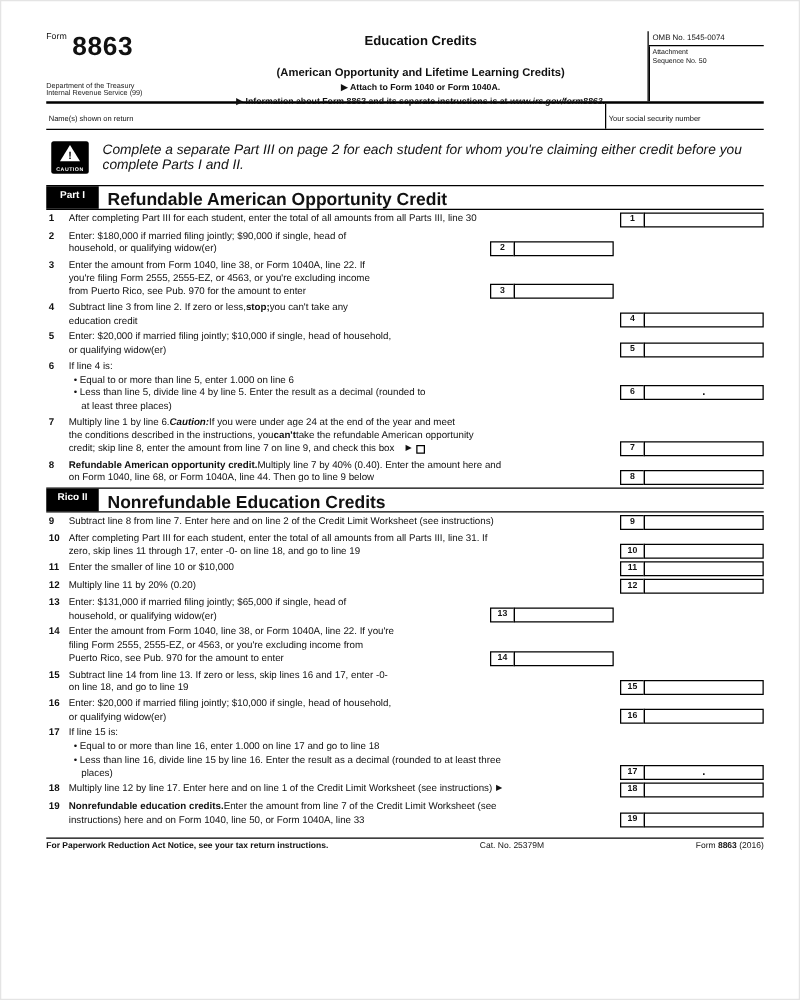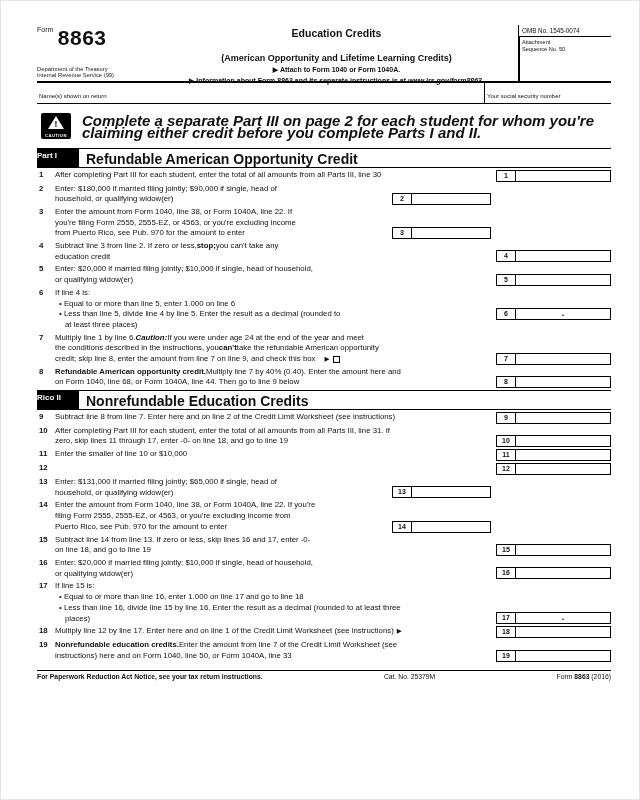--- a/index.html
+++ b/index.html
@@ -33,25 +33,25 @@
   .ssn-cell { width:127px; border-left:1px solid #000; padding:1px 2px; cursor:text; }
   .cell-label { font-size:6px; }
 
   
   .caution { display:flex; align-items:flex-start; gap:11px; padding:9px 0 7px 4px; }
   .cicon { position:relative; width:30px; height:26px; background:#000; border-radius:2px; flex-shrink:0; }
   .tri { position:absolute; left:6.5px; top:3px; width:0; height:0;
          border-left:8.5px solid transparent; border-right:8.5px solid transparent; border-bottom:13.5px solid #fff; }
   .bang { position:absolute; left:0; right:0; top:5.5px; text-align:center; font-size:8.5px; font-weight:bold; color:#000; }
   .clabel { position:absolute; left:0; right:0; bottom:1px; text-align:center; font-size:4.2px; font-weight:bold; color:#fff; letter-spacing:.4px; }
-  .caution-text { font-style:italic; font-size:15px; line-height:11.5px; max-width:530px; padding-top:2px;font-weight:bold; }
+  .caution-text { font-style:italic; font-size:11px; line-height:11.5px; max-width:530px; padding-top:2px; }
 
   
   .part-bar { display:flex; border-top:1px solid #000; border-bottom:1px solid #000; margin-top:2px; }
-  .part-chip { background:#000; color:#fff; font-weight:bold; font-size:8px; width:42px; text-align:left; padding:1.5px 0; }
+  .part-chip { background:#000; color:#fff; font-weight:bold; font-size:8px; width:42px; text-align:center; padding:1.5px 0; }
   .part-title { font-weight:bold; font-size:14px; padding:1.5px 0 0 7px; }
 
   
   .frow { position:relative; padding-left:18px; margin-top:2px; min-height:12px; }
   .lnum { position:absolute; left:2px; top:0; font-weight:bold; font-size:7.8px; }
   .lt { }
   .w-right { margin-right:118px; }
   .w-mid { margin-right:222px; }
   .tl { font-size:7.8px; line-height:10.7px; white-space:nowrap; overflow:hidden; display:flex; }
   .tl > span, .tl > b { flex:0 0 auto; }
@@ -329,20 +329,26 @@
           </div>
     </div>
     <div class="entry">
       <div class="ebn">11</div>
       <div class="eba"></div>
     </div>
   </div>
 
   <div class="frow">
     <div class="lnum">12</div>
+    <div class="lt w-right">
+      <div class="tl ldr">
+            <span>Multiply line 11 by 20% (0.20)</span>
+            <span class="fill"></span>
+          </div>
+    </div>
     <div class="entry">
       <div class="ebn">12</div>
       <div class="eba"></div>
     </div>
   </div>
 
   <div class="frow">
     <div class="lnum">13</div>
     <div class="lt w-mid">
       <div class="tl">

